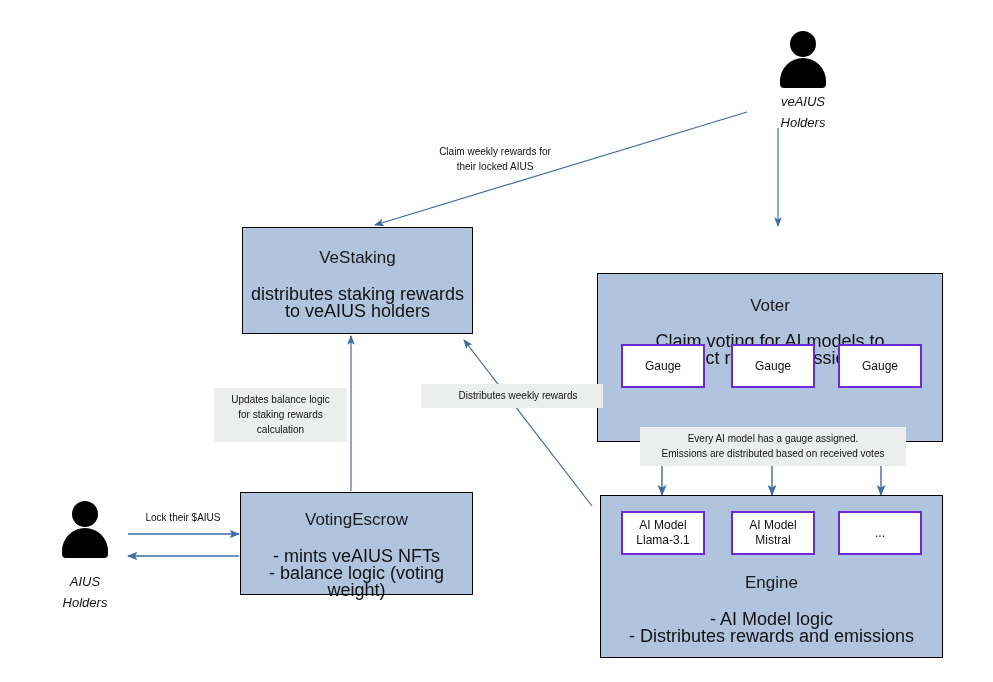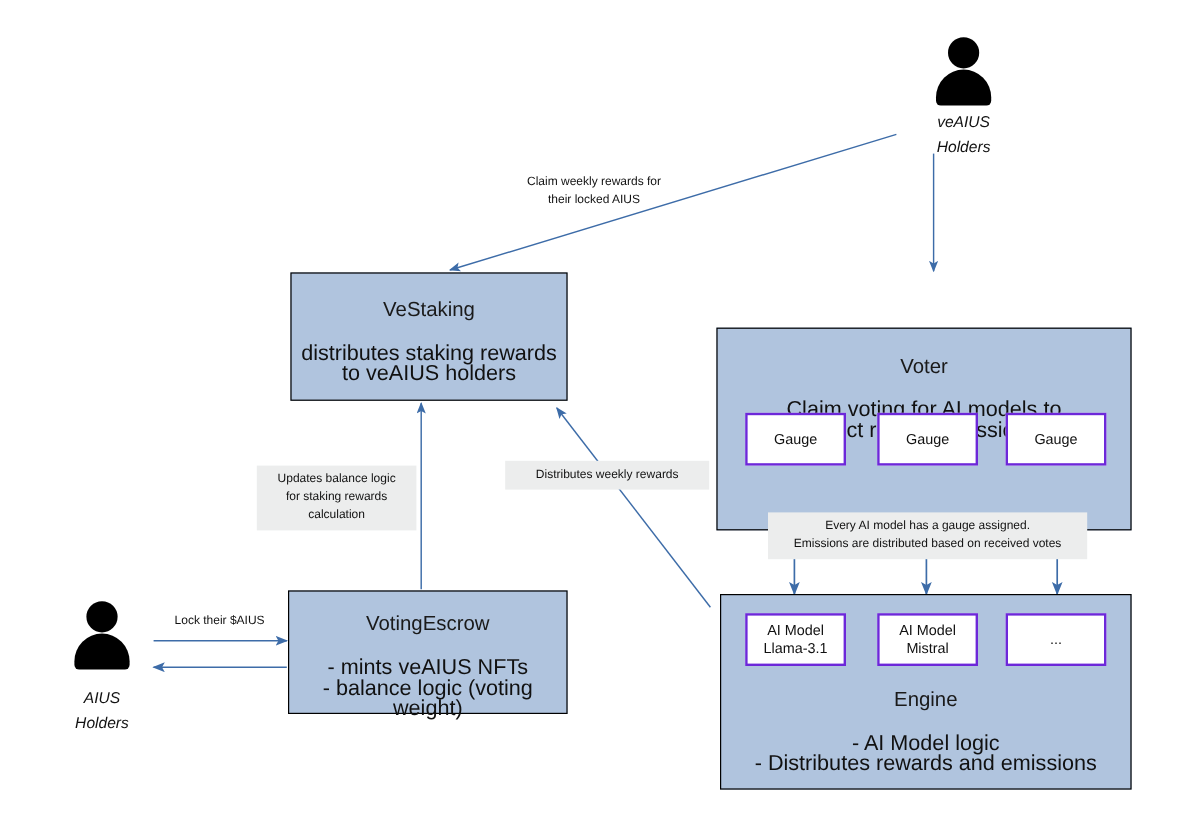--- a/index.html
+++ b/index.html
@@ -142,21 +142,21 @@
   <div class="subbox" style="left:838px;top:511px;width:84px;height:44px;white-space:pre-line;">...</div>
 
   <div class="label" style="left:384px;top:144px;width:222px;">Claim weekly rewards for
 their locked AIUS</div>
 
 
   <div class="label shaded" style="left:214px;top:388px;width:133px;padding:4px 0 5px 0;">Updates balance logic
 for staking rewards
 calculation</div>
 
-  <div class="label shaded" style="left:421px;top:384px;width:170px;padding:4px 0 5px 0;">Distributes weekly rewards</div>
+  <div class="label shaded" style="left:421px;top:384px;width:170px;padding:4px 0 5px 12px;">Distributes weekly rewards</div>
 
   <div class="label shaded" style="left:640px;top:427px;width:266px;padding:4px 0 5px 0;">Every AI model has a gauge assigned.
 Emissions are distributed based on received votes</div>
 
   <div class="label" style="left:113px;top:510px;width:140px;">Lock their $AIUS</div>
 
 
 </div>
 
 </body></html>

